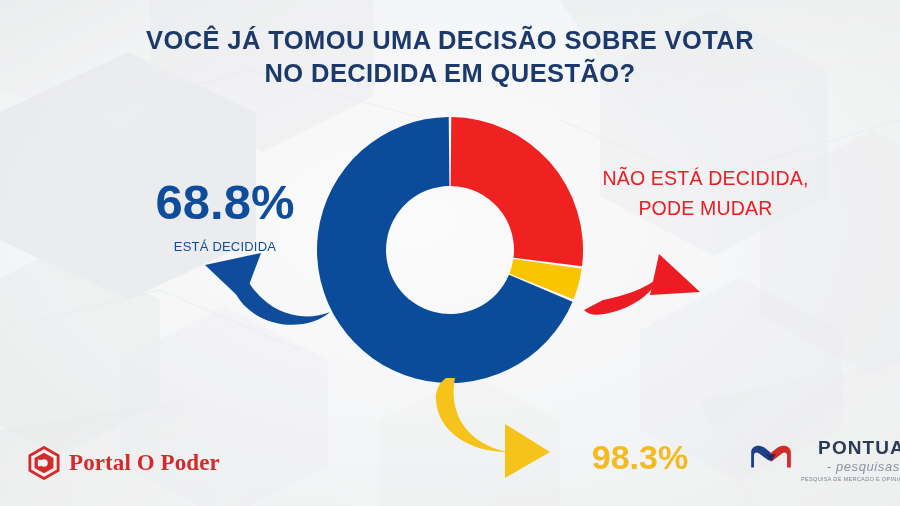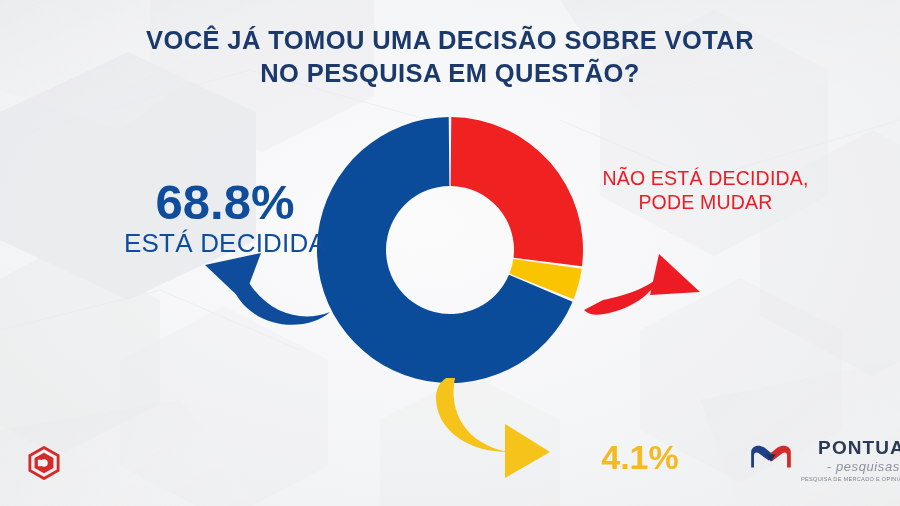--- a/index.html
+++ b/index.html
@@ -32,21 +32,21 @@
   
   .donut{position:absolute;left:300px;top:100px;width:300px;height:300px;}
 
   
   .lbl{position:absolute;}
   .lbl .pct{font-weight:bold;line-height:1;}
   .lbl .cap{font-weight:normal;line-height:1.14;letter-spacing:0.2px;}
 
   .lbl-left{left:110px;top:178px;width:230px;text-align:center;color:#0f4d9c;}
   .lbl-left .pct{font-size:49px;}
-  .lbl-left .cap{font-size:26px;margin-top:2px;}
+  .lbl-left .cap{font-size:13px;margin-top:13px;}
 
   .lbl-right{left:578px;top:158px;width:255px;text-align:center;color:#ed1c24;}
   .lbl-right .pct{font-size:41px;}
   .lbl-right .cap{font-size:19.5px;margin-top:9px;}
 
   .lbl-bottom{left:520px;top:440px;width:240px;text-align:center;color:#f5b921;}
   .lbl-bottom .pct{font-size:34px;}
   .lbl-bottom .cap{font-size:18.5px;margin-top:6px;}
 
   
@@ -107,21 +107,21 @@
     </g>
     <g stroke="#e9ebed" stroke-width="1" fill="none" opacity="0.8">
       <path d="M0,140 L250,70 L500,140"></path>
       <path d="M900,120 L700,180 L560,120"></path>
       <path d="M0,330 L160,290 L300,350"></path>
     </g>
   </svg>
 
   <div class="title">
     <div>VOCÊ JÁ TOMOU UMA DECISÃO SOBRE VOTAR</div>
-    <div>NO PESQUISA EM QUESTÃO?</div>
+    <div>NO DECIDIDA EM QUESTÃO?</div>
   </div>
 
   <svg class="donut" viewBox="0 0 300 300">
     <g id="donut-slices">
         <path d="M151.2766887404992,17.006127713116484 A133,133 0 0 1 282.00580721937513,166.23166227966732 L213.5215914439098,157.81072470600532 A64,64 0 0 0 150.6143464615936,86.00294867398087 Z" fill="#ef2121"></path>
         <path d="M281.6698737475669,168.7628448615821 A133,133 0 0 1 273.5144595963785,199.32725687299651 L209.43552942983627,173.73642435993818 A64,64 0 0 0 213.35993924694947,159.0287373770019 Z" fill="#fac400"></path>
         <path d="M272.5447402061192,201.68932818111256 A133,133 0 1 1 148.72331125950072,17.006127713116484 L149.38565353840636,86.00294867398087 A64,64 0 1 0 208.9688975427942,174.87306017737745 Z" fill="#0a4b9a"></path>
       </g>
   </svg>
 
@@ -158,34 +158,35 @@
     </g>
   </svg>
 
   <div class="lbl lbl-left">
     <div class="pct">68.8%</div>
     <div class="cap">ESTÁ DECIDIDA</div>
   </div>
 
   <div class="lbl lbl-right">
     <div class="cap">NÃO ESTÁ DECIDIDA,</div>
-    <div class="cap" style="margin-top:2px">PODE MUDAR</div>
+    <div class="cap" style="margin-top:8px">PODE MUDAR</div>
   </div>
 
   <div class="lbl lbl-bottom">
-    <div class="pct">4.1%</div>
+    <div class="pct">98.3%</div>
   </div>
 
   <div class="logo-left">
     <svg class="mark" viewBox="0 0 34 36">
       <polygon points="17,1.5 32,10 32,26 17,34.5 2,26 2,10" fill="none" stroke="#d32a2a" stroke-width="3"></polygon>
       <polygon points="17,7 27,12.6 27,23.4 17,29 7,23.4 7,12.6" fill="#d32a2a"></polygon>
       <circle cx="17" cy="18" r="4" fill="#f4f5f6"></circle>
       <rect x="10.5" y="14.5" width="3.2" height="7" fill="#f4f5f6"></rect>
     </svg>
+    <div class="wordmark">Portal O Poder</div>
   </div>
 
   <div class="logo-right">
     <svg class="pmark" viewBox="0 0 48 36">
       <path d="M3,12 C3,5 11,3 17,7 L27,15 L22,21 L11,13 C9,11.6 6,12 6,15 L6,28 L3,28 Z" fill="#1f3f87"></path>
       <path d="M45,12 C45,5 37,3 31,7 L20,15.5 L25,21.5 L36,13 C38,11.6 41,12 41,15 L41,28 L45,28 Z" fill="#d32a2a"></path>
       <path d="M19,14 L29,14 L24,22 Z" fill="#16306a"></path>
     </svg>
     <div class="ptext">
       <div class="pname">PONTUAL</div>

